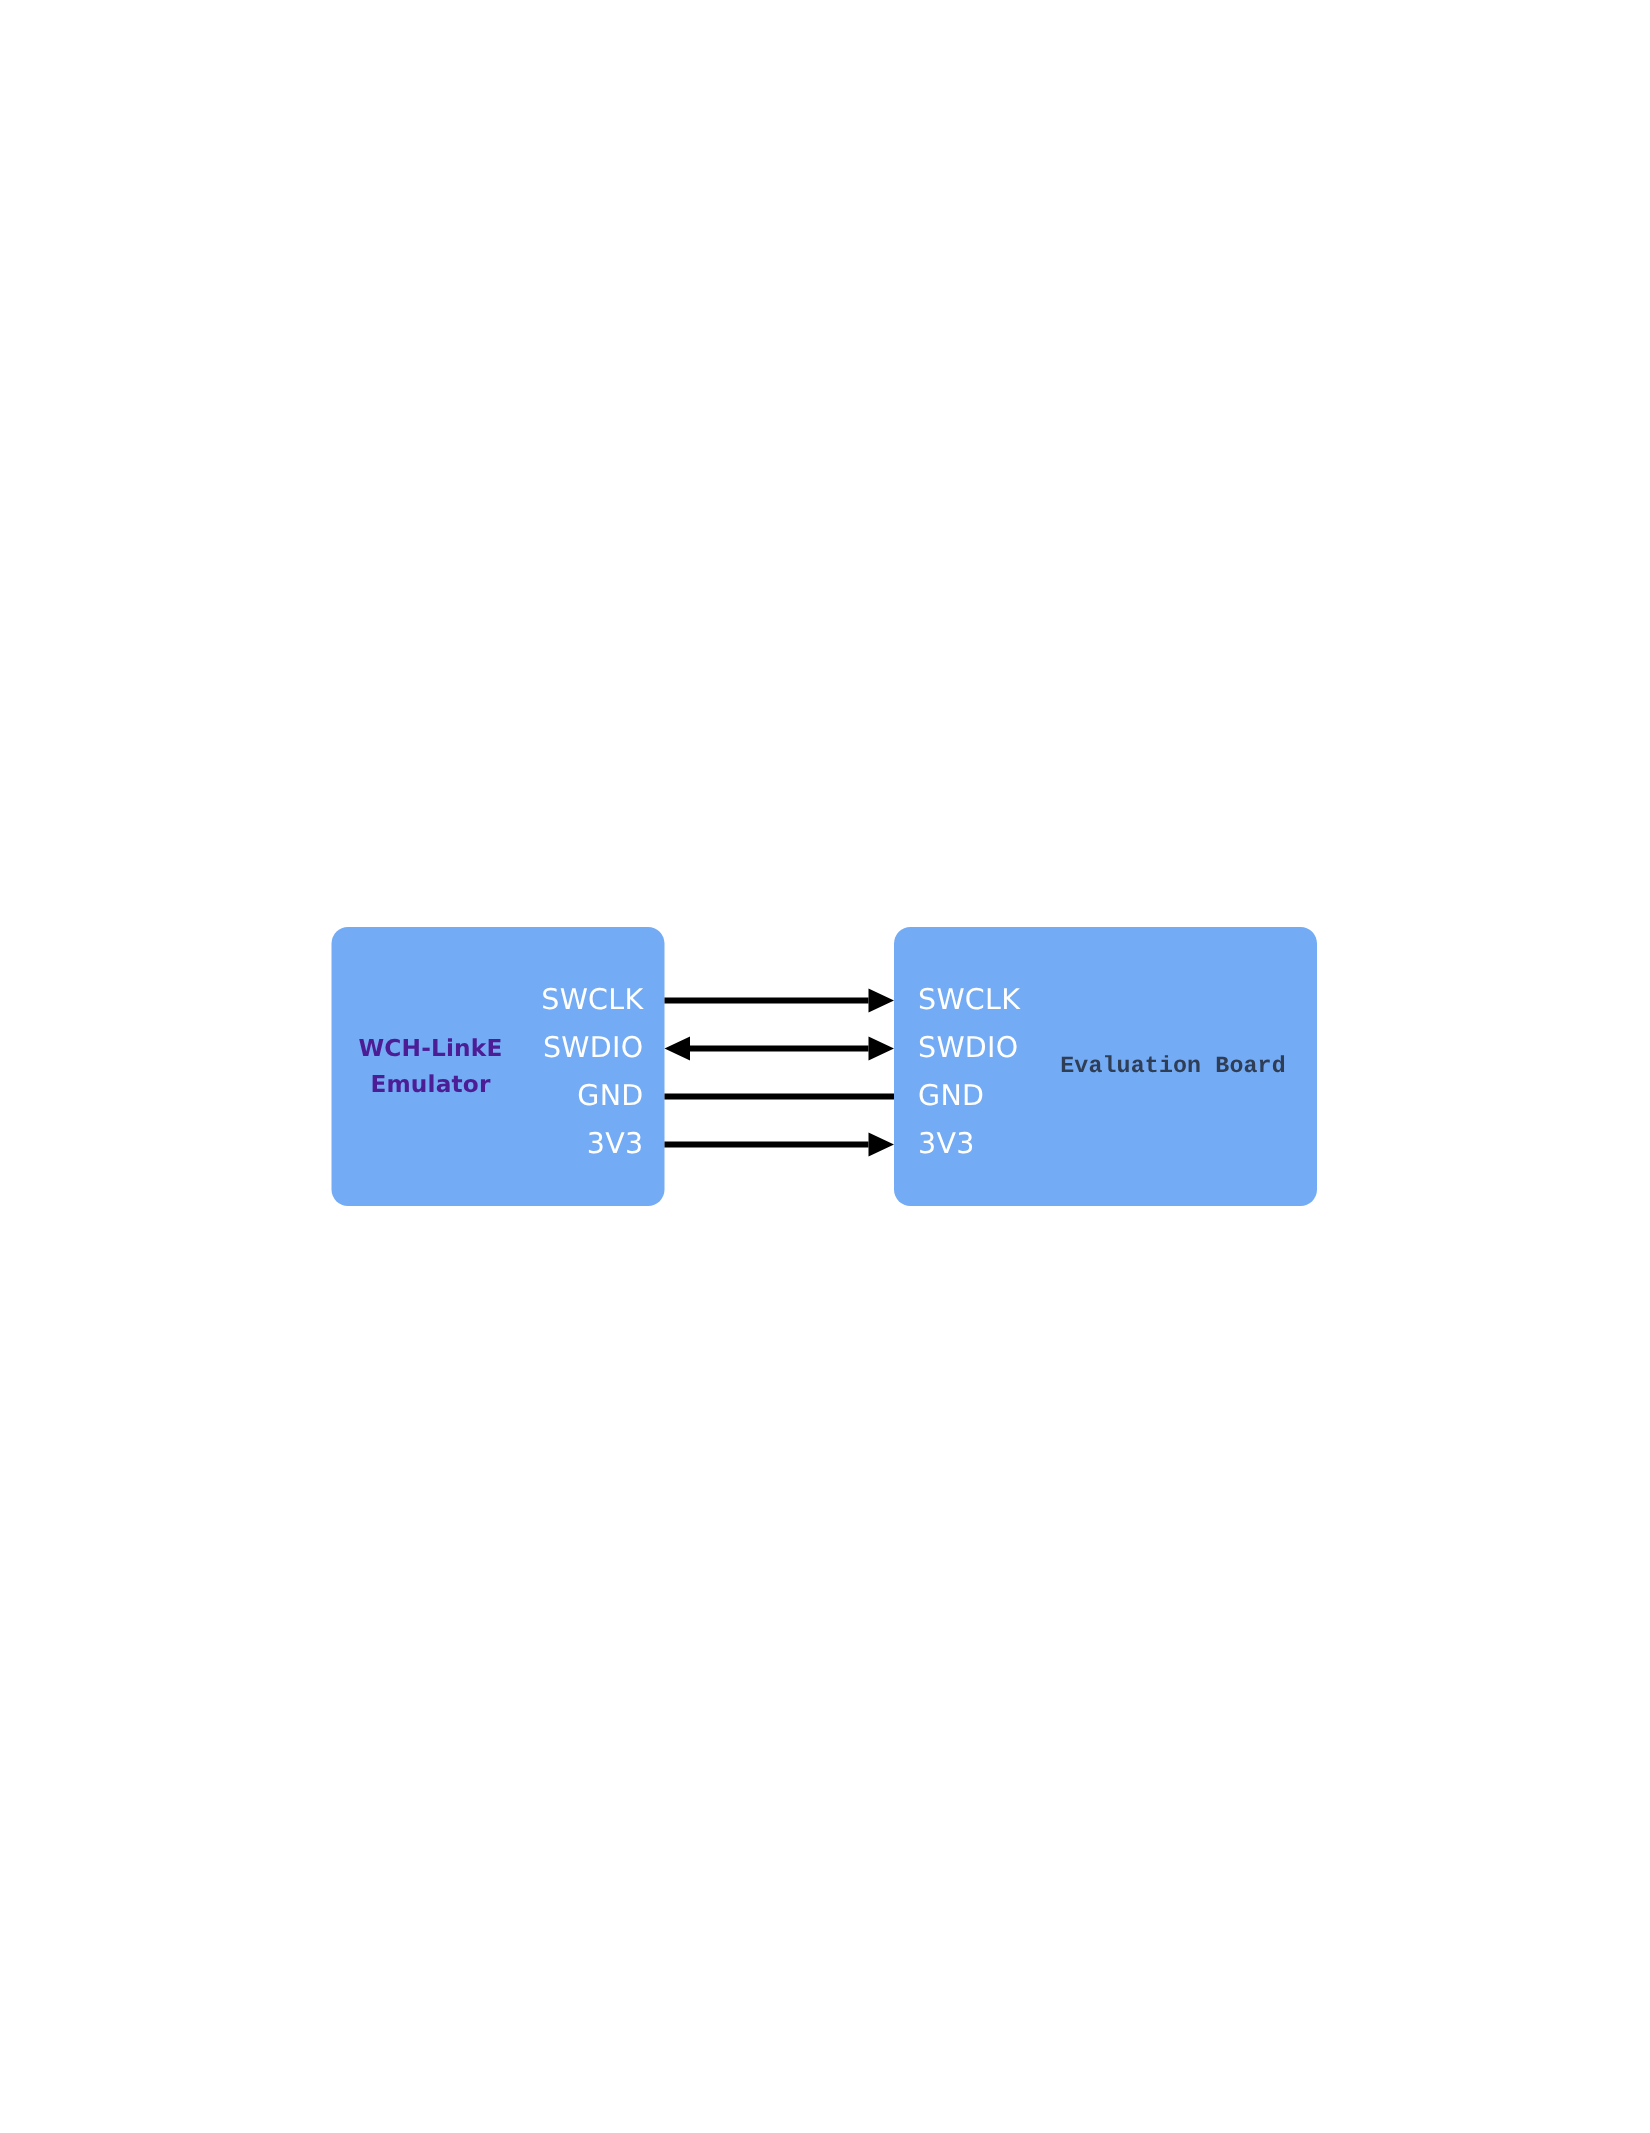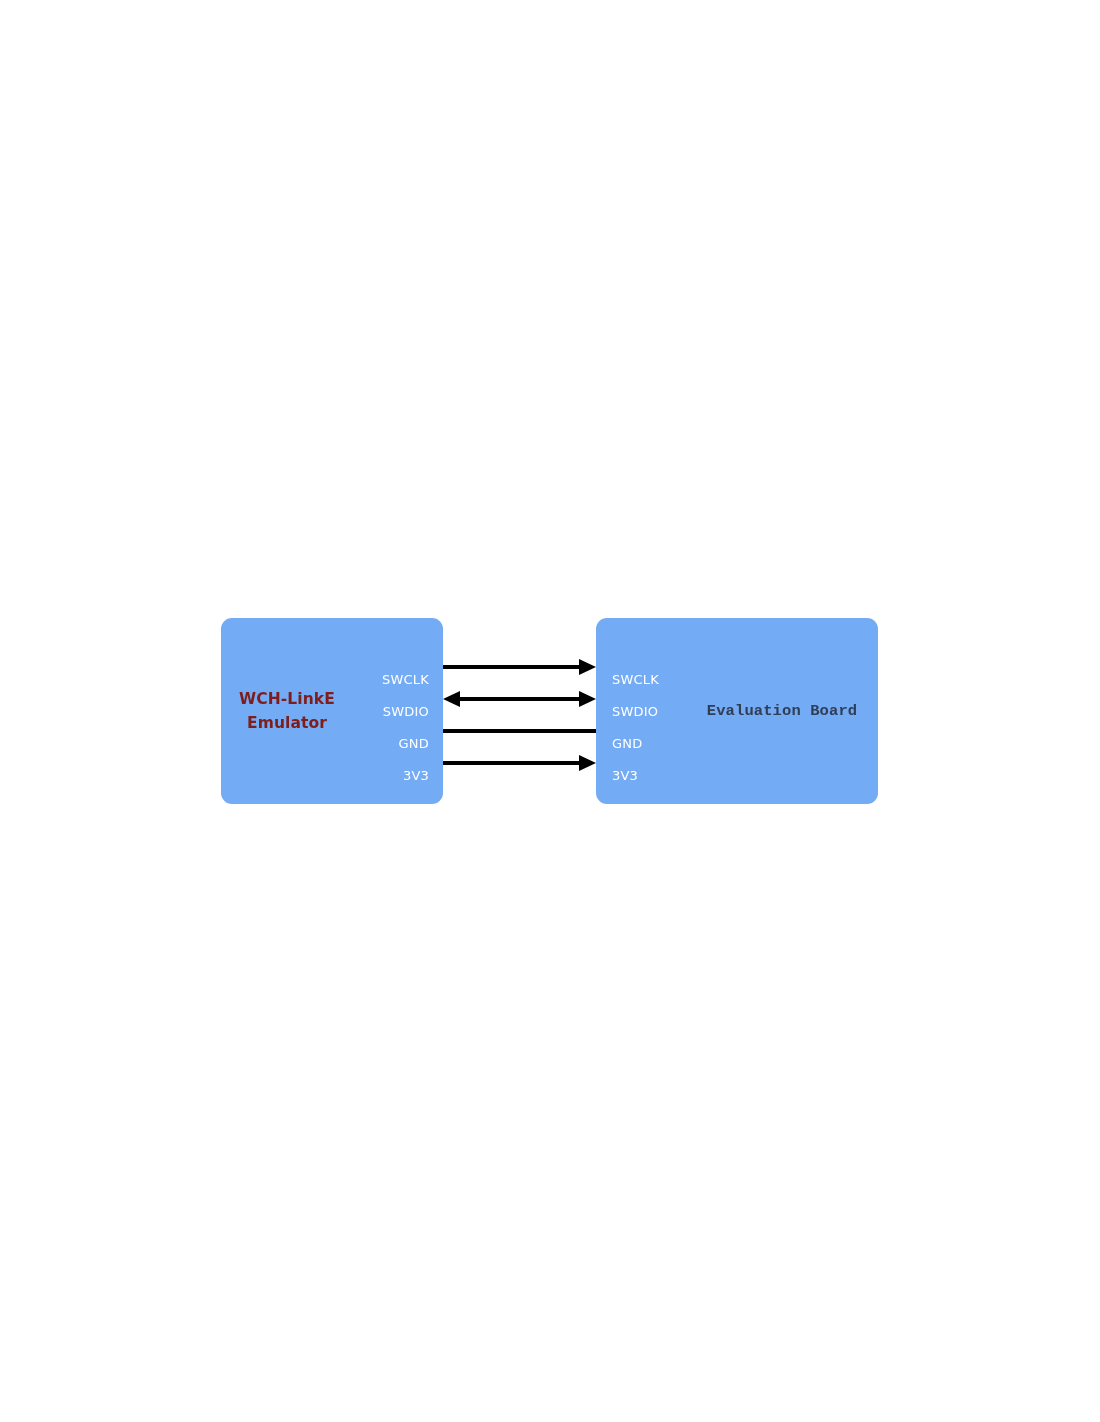--- a/index.html
+++ b/index.html
@@ -67,26 +67,25 @@
     left: 98px;
     right: 8px;
     top: 50%;
     transform: translateY(-50%);
     font-family: Liberation Mono, monospace;
   }
 
   
   .pin-label {
     position: absolute;
-    font-size: 13px;
+    font-size: 19px;
     color: #ffffff;
     letter-spacing: 0.2px;
     line-height: 1;
     white-space: nowrap;
-    margin-top: 12px;
   }
 
   .pin-label.left-side {
     right: 14px;
     text-align: right;
     transform: translateY(-50%);
   }
 
   .pin-label.right-side {
     left: 16px;
@@ -103,21 +102,21 @@
     height: 1422px;
     pointer-events: none;
   }
 </style>
 </head>
 <body style="background: rgb(255, 255, 255);">
 
 <div id="diagram-canvas">
 
   <div class="node-box" id="emulator-box" style="left: 221px; top: 618px; width: 222px; height: 186px; background: rgb(116, 171, 245);">
-    <div class="node-title" id="emulator-title" style="color: #7f1d1d;">WCH-LinkE
+    <div class="node-title" id="emulator-title" style="color: #4c1d95;">WCH-LinkE
 Emulator</div>
 
     <div class="pin-label left-side" id="emu-pin-0" style="color: rgb(255, 255, 255); top: 49px;">SWCLK</div>
     <div class="pin-label left-side" id="emu-pin-1" style="color: rgb(255, 255, 255); top: 81px;">SWDIO</div>
     <div class="pin-label left-side" id="emu-pin-2" style="color: rgb(255, 255, 255); top: 113px;">GND</div>
     <div class="pin-label left-side" id="emu-pin-3" style="color: rgb(255, 255, 255); top: 145px;">3V3</div>
   </div>
 
   <div class="node-box" id="board-box" style="left: 596px; top: 618px; width: 282px; height: 186px; background: rgb(116, 171, 245);">
     <div class="node-title" id="board-title" style="color: rgb(47, 62, 85);">Evaluation Board</div>

